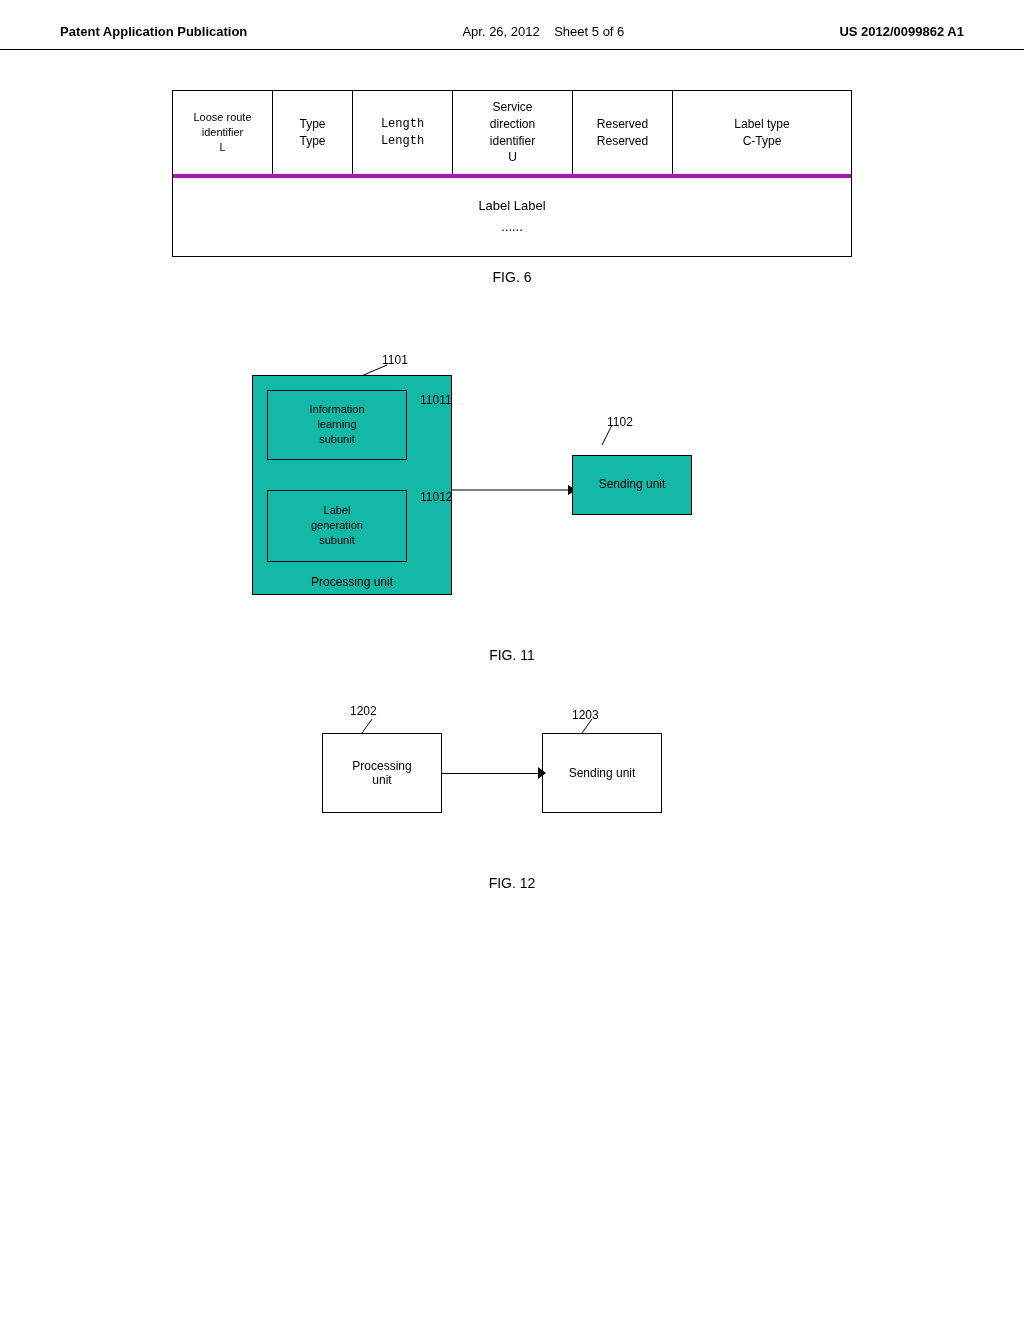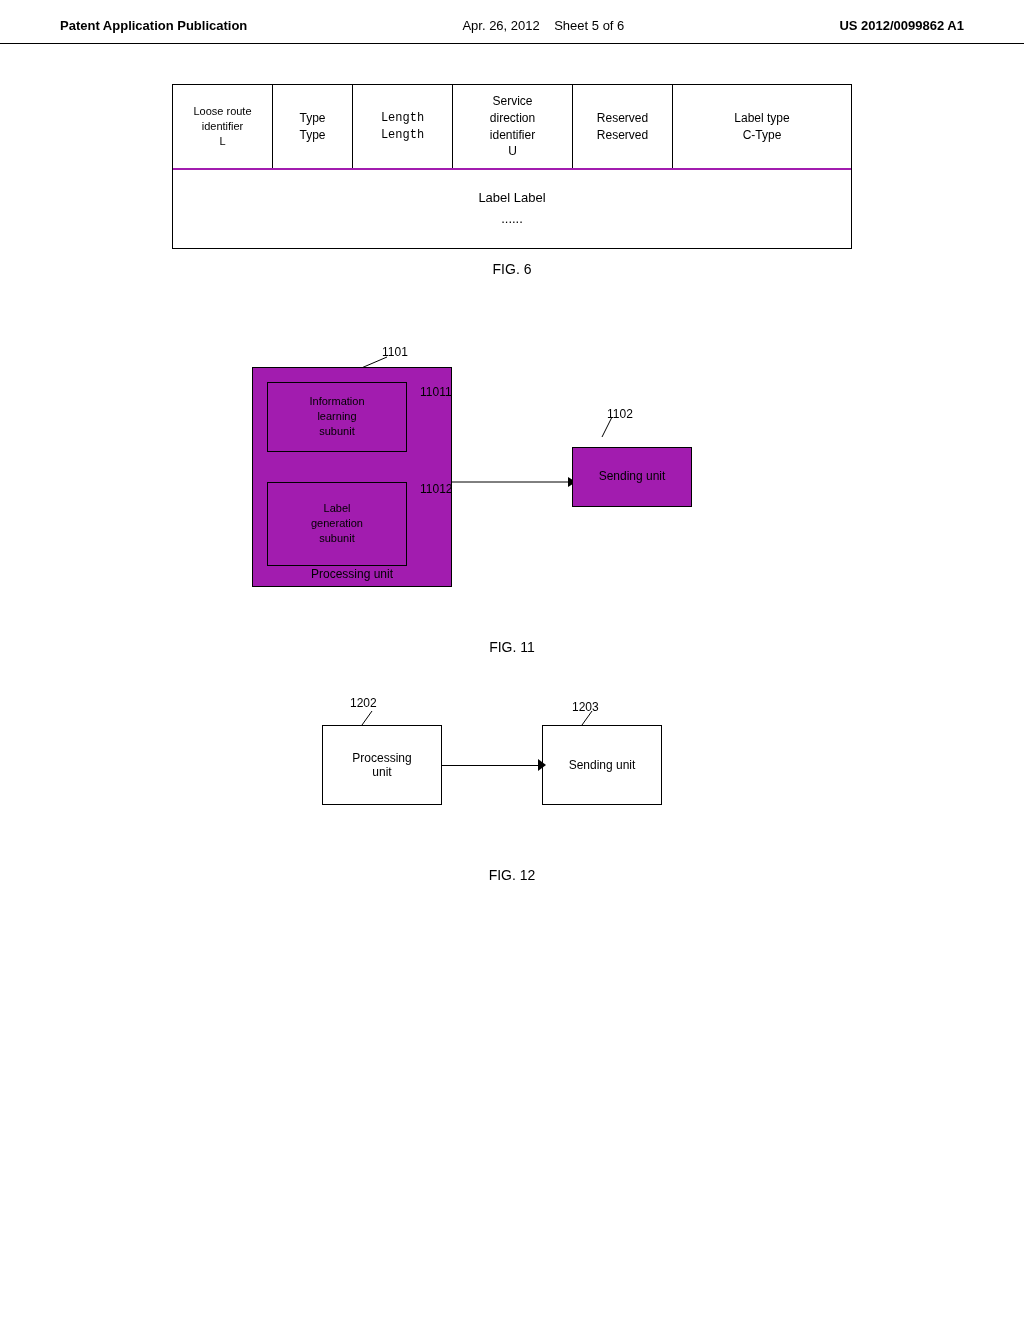--- a/index.html
+++ b/index.html
@@ -8,21 +8,21 @@
       font-family: Arial, sans-serif;
       width: 1024px;
       min-height: 1320px;
       position: relative;
     }
 
     
     .header {
       display: flex;
       justify-content: space-between;
-      padding: 18px 60px 10px 60px;
+      padding: 24px 60px 10px 60px;
       font-size: 13px;
       border-bottom: 1px solid #000;
       margin-bottom: 10px;
     }
     .header-left { font-weight: bold; }
     .header-center { text-align: left; }
     .header-right { font-weight: bold; }
 
     
     .content {
@@ -35,21 +35,21 @@
     }
 
     .table-wrapper {
       border: 1px solid #000;
       width: 680px;
       margin: 0 auto;
     }
 
     .table-top-row {
       display: flex;
-      border-bottom: 2px solid #a21caf;
+      border-bottom: 4px solid #a21caf;
     }
 
     .table-cell {
       border-right: 1px solid #000;
       padding: 8px 10px;
       text-align: center;
       font-size: 12px;
       line-height: 1.4;
       display: flex;
       align-items: center;
@@ -98,21 +98,21 @@
 
     .diagram-area {
       position: relative;
       height: 320px;
     }
 
     
     .box {
       position: absolute;
       border: 1px solid #000;
-      background: #a21caf;
+      background: #14b8a6;
       text-align: center;
       font-size: 12px;
       line-height: 1.4;
       display: flex;
       align-items: center;
       justify-content: center;
     }
 
     
     .box-processing-outer-11 {
@@ -129,21 +129,21 @@
       width: 140px;
       height: 70px;
       z-index: 2;
     }
 
     
     .box-label-gen {
       left: 95px;
       top: 175px;
       width: 140px;
-      height: 84px;
+      height: 72px;
       z-index: 2;
     }
 
     
     .label-processing-unit-11 {
       position: absolute;
       left: 80px;
       top: 260px;
       width: 200px;
       text-align: center;

